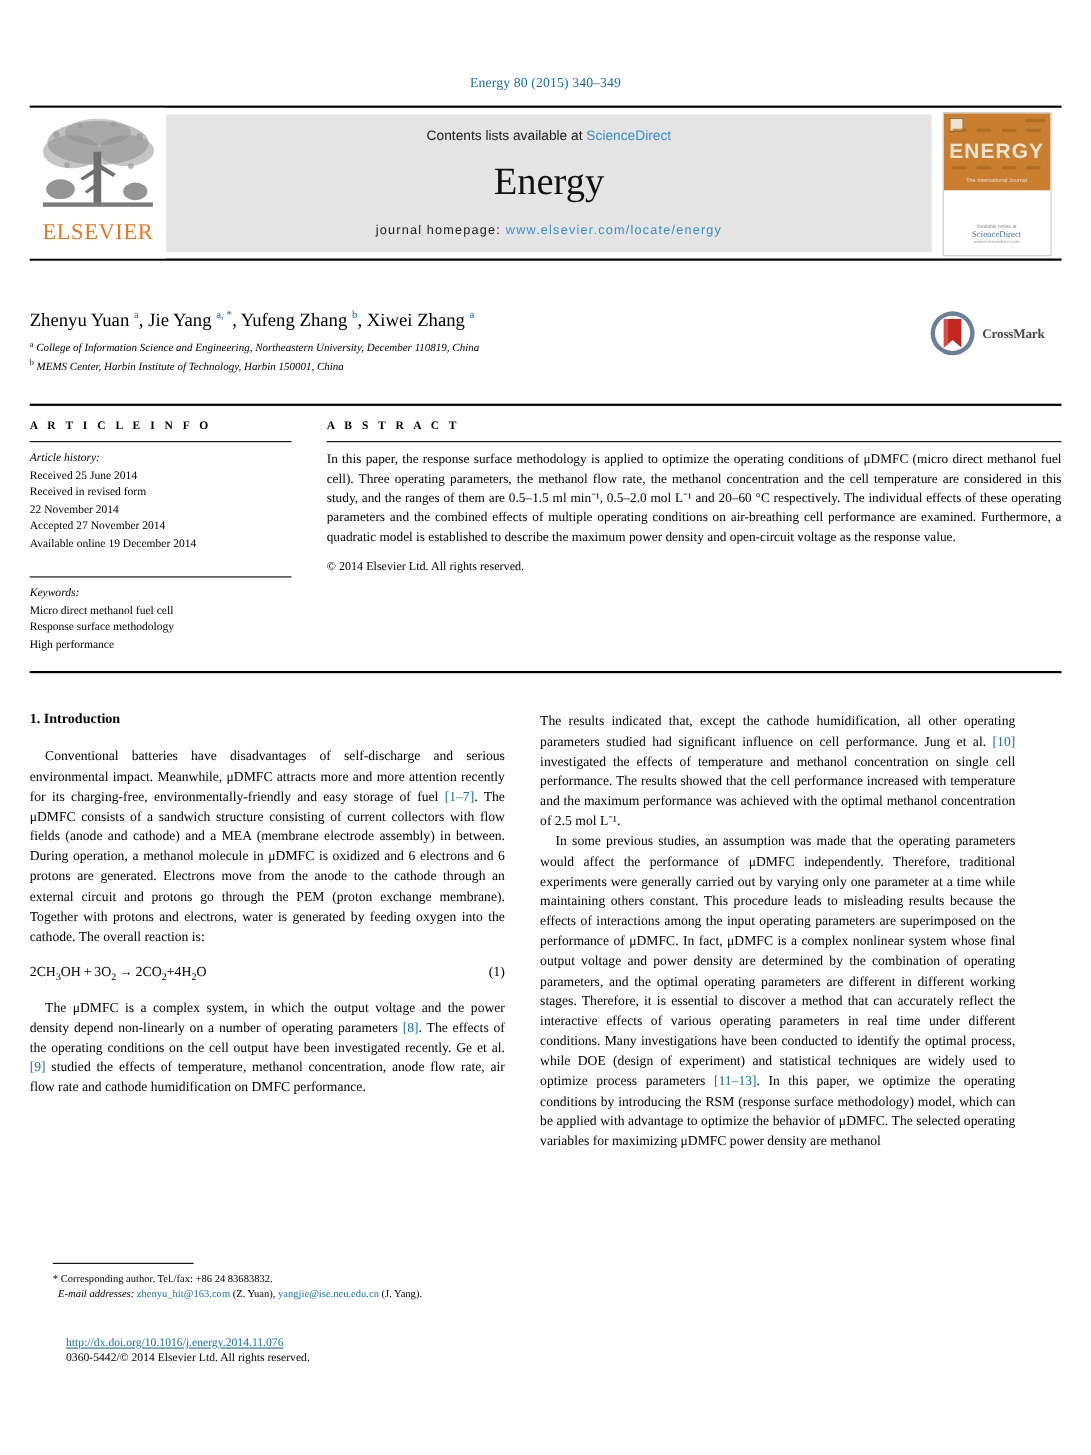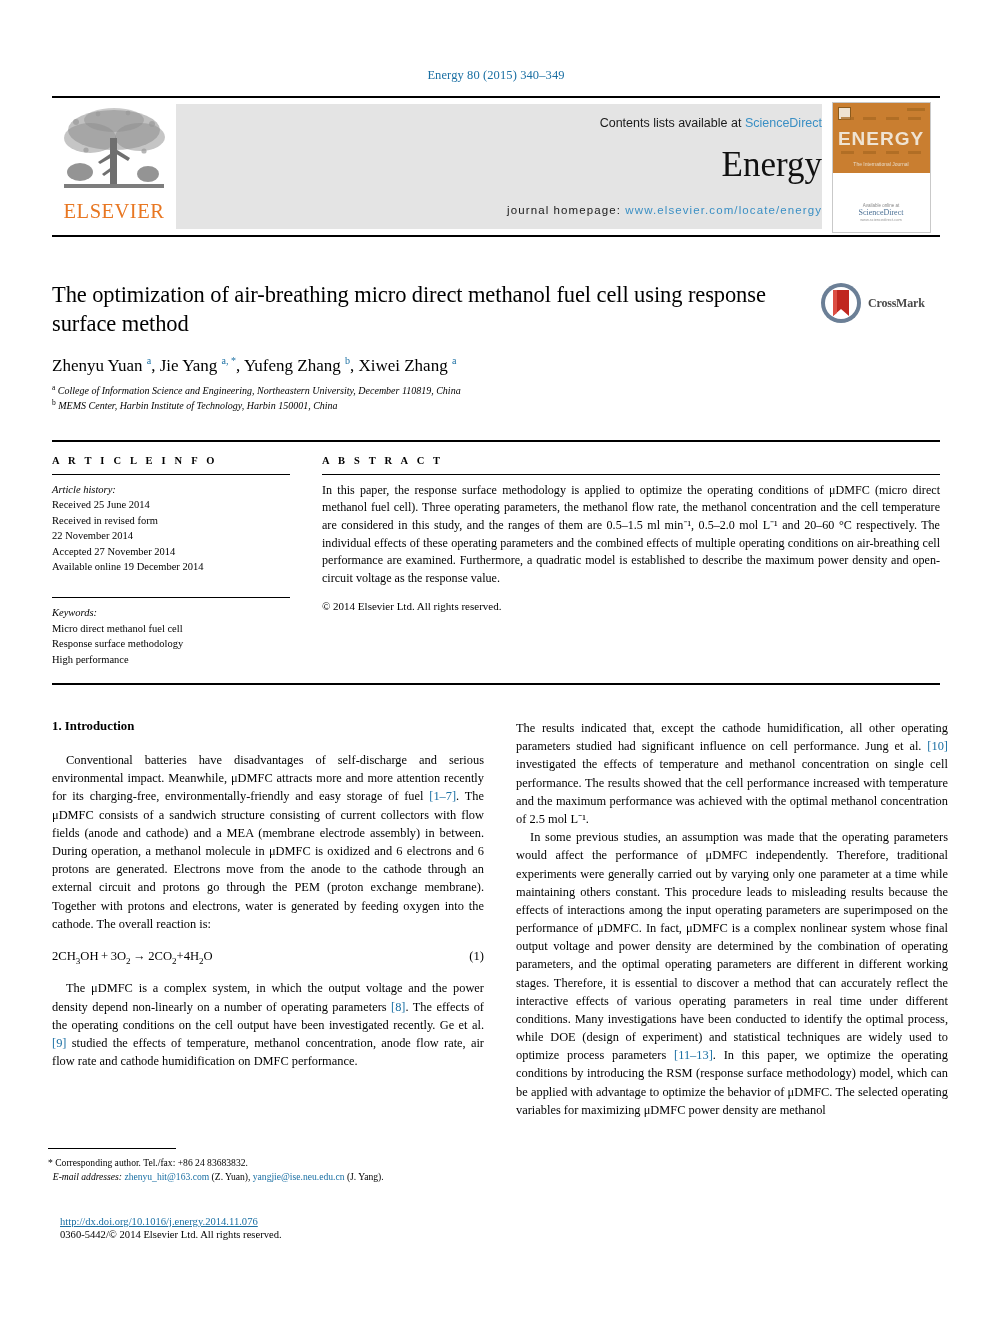--- a/index.html
+++ b/index.html
@@ -7,21 +7,21 @@
   body {
     width: 992px;
     height: 1323px;
     background: #ffffff;
     font-family: "Liberation Serif", serif;
     color: #000000;
     position: relative;
     overflow: hidden;
   }
 
-  .page { position: relative; width: 992px; height: 1323px; padding: 0 52px; }
+  .page { position: relative; width: 992px; height: 1323px; padding: 0 27px; }
 
   
   .running-head {
     text-align: center;
     color: #1a6fa3;
     font-family: "Liberation Serif", serif;
     font-size: 12.5px;
     padding-top: 68px;
     letter-spacing: .1px;
   }
@@ -53,21 +53,21 @@
     letter-spacing: .5px;
     line-height: 1;
     margin-top: 1px;
   }
   .banner-center {
     flex: 1 1 auto;
     background: #e4e4e4;
     margin: 6px 0 6px 0;
     display: flex;
     flex-direction: column;
-    align-items: flex-end;
+    align-items: center;
     justify-content: flex-start;
     padding-top: 12px;
     position: relative;
   }
   .contents-line {
     font-family: "Liberation Sans", sans-serif;
     font-size: 12.5px;
     color: #1a1a1a;
   }
   .contents-line .sd { color: #3a8fc4; }
@@ -387,21 +387,20 @@
         <div class="cover-bottom">
           <div class="cb1">Available online at</div>
           <div class="cb2">ScienceDirect</div>
           <div class="cb3">www.sciencedirect.com</div>
         </div>
       </div>
     </div>
   </div>
 
   <div class="title-block">
-    <div class="article-title">The optimization of air-breathing micro direct methanol fuel cell using response surface method</div>
 
     <div class="crossmark">
       <svg width="42" height="42" viewBox="0 0 42 42" aria-hidden="true">
         <circle cx="21" cy="21" r="20" fill="#6b7f96"></circle>
         <circle cx="21" cy="21" r="16" fill="#ffffff"></circle>
         <path d="M13 8 H29 V34 L21 27 L13 34 Z" fill="#c0271f"></path>
         <path d="M13 8 H17 V31 L13 34 Z" fill="#e0564a" opacity="0.85"></path>
       </svg>
       <span class="crossmark-text">CrossMark</span>
     </div>

